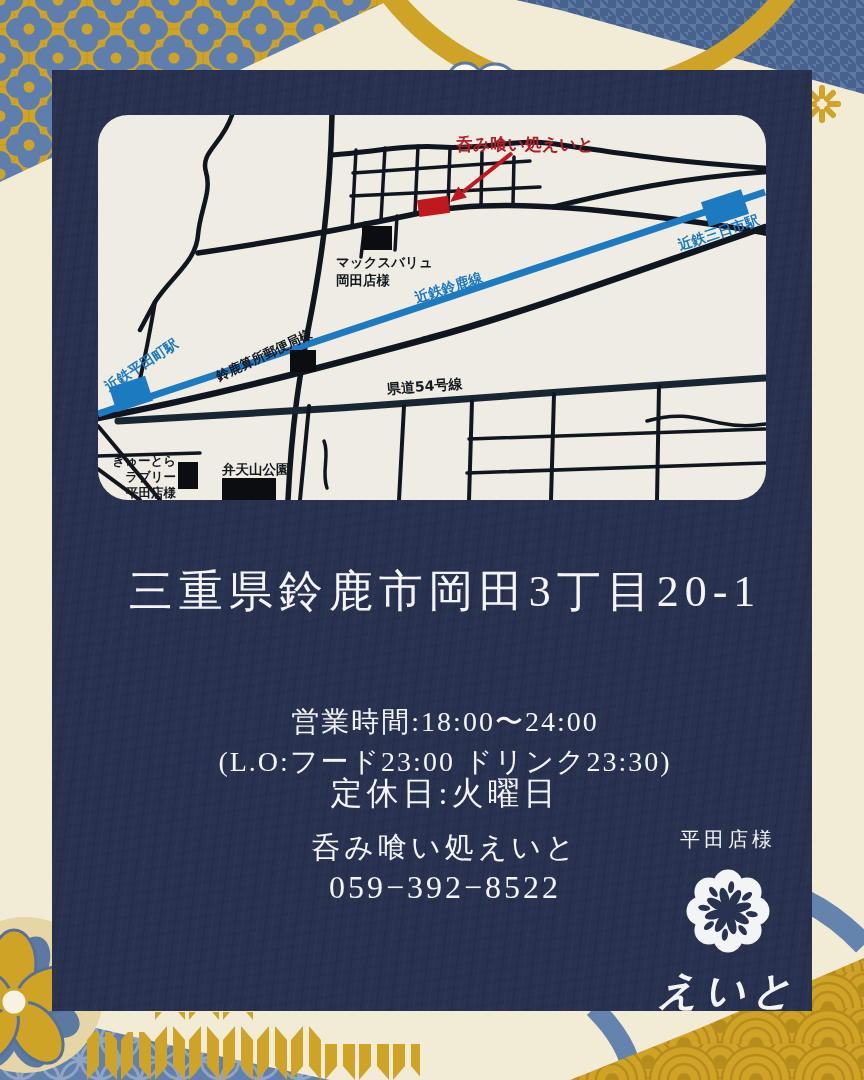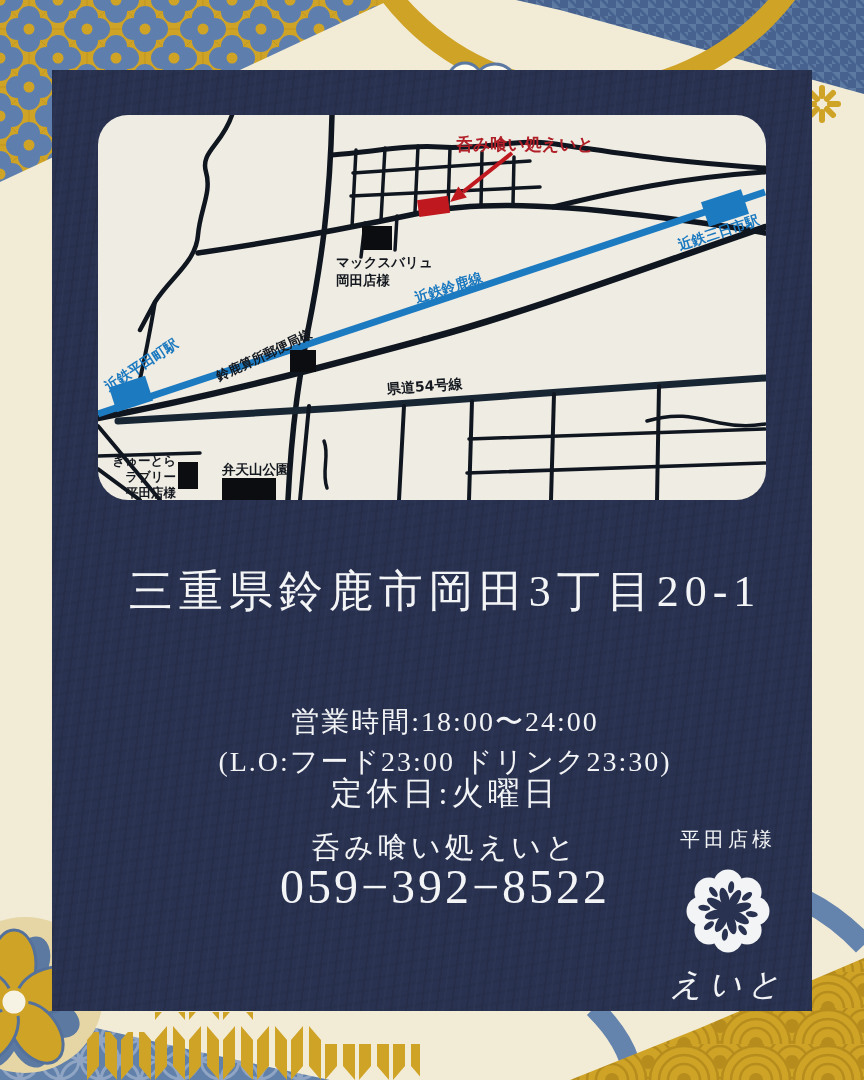--- a/index.html
+++ b/index.html
@@ -13,25 +13,25 @@
                repeating-linear-gradient(171deg, rgba(0,0,0,.06) 0 3px, transparent 3px 11px);
     opacity:.55;}
   .map-panel{position:absolute;left:46px;top:45px;width:668px;height:385px;background:#efece3;border-radius:30px;}
   .map-panel svg{display:block;}
   .map-label{font-family:"DejaVu Sans","Liberation Sans",sans-serif;font-weight:bold;}
   .txt{position:absolute;left:13px;width:100%;text-align:center;color:#f3f4f6;}
   .address{top:492px;font-size:44px;letter-spacing:6px;white-space:nowrap;}
   .hours{top:600px;font-size:28px;line-height:40px;letter-spacing:2px;margin-top:32px;}
   .closed{top:702px;font-size:32px;letter-spacing:4px;}
   .reserve{top:757px;font-size:29px;line-height:40px;letter-spacing:4px;}
-  .phone{font-size:48px;letter-spacing:3px;}
+  .phone{font-size:32px;letter-spacing:3px;}
   .logo{position:absolute;left:600px;top:756px;width:152px;text-align:center;color:#f3f4f6;}
   .logo-tagline{font-size:20px;letter-spacing:4px;}
   .logo-emblem{margin:8px auto 2px auto;display:block;}
-  .logo-name{font-size:32px;font-style:italic;font-weight:normal;letter-spacing:6px;}
+  .logo-name{font-size:40px;font-style:italic;font-weight:bold;letter-spacing:6px;}
 </style>
 </head>
 <body>
 
 <div class="stage">
 
   <svg class="bg-decor" width="864" height="1080" viewBox="0 0 864 1080">
     <defs>
       <g id="qf">
         <circle cx="0" cy="-12" r="11" fill="#5e7fae"></circle>

